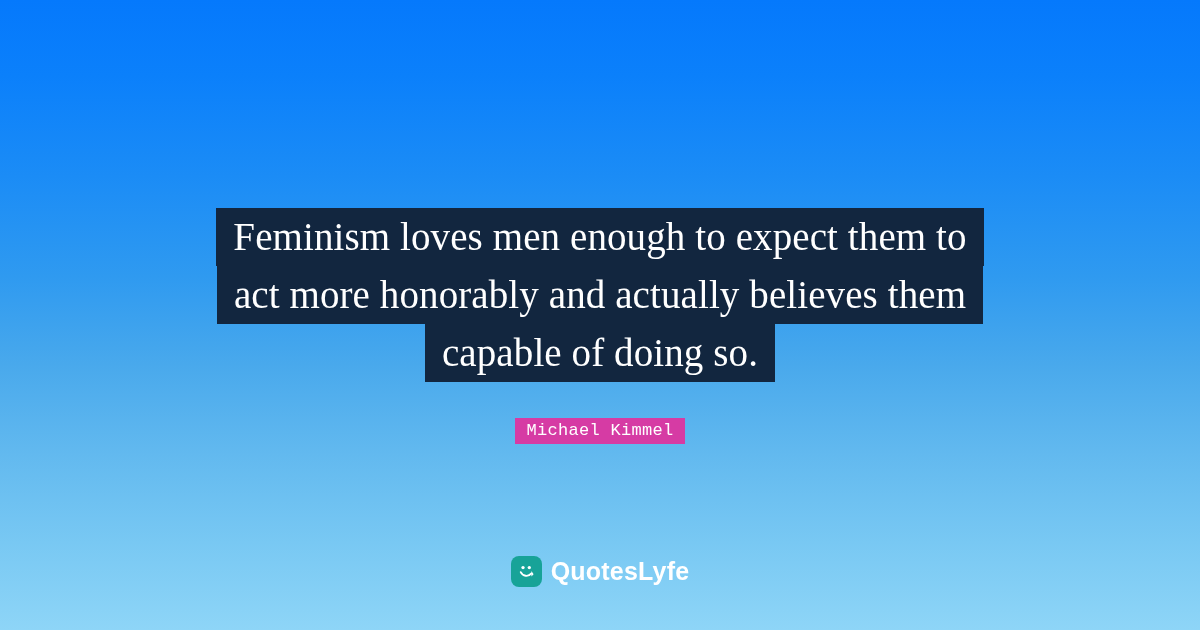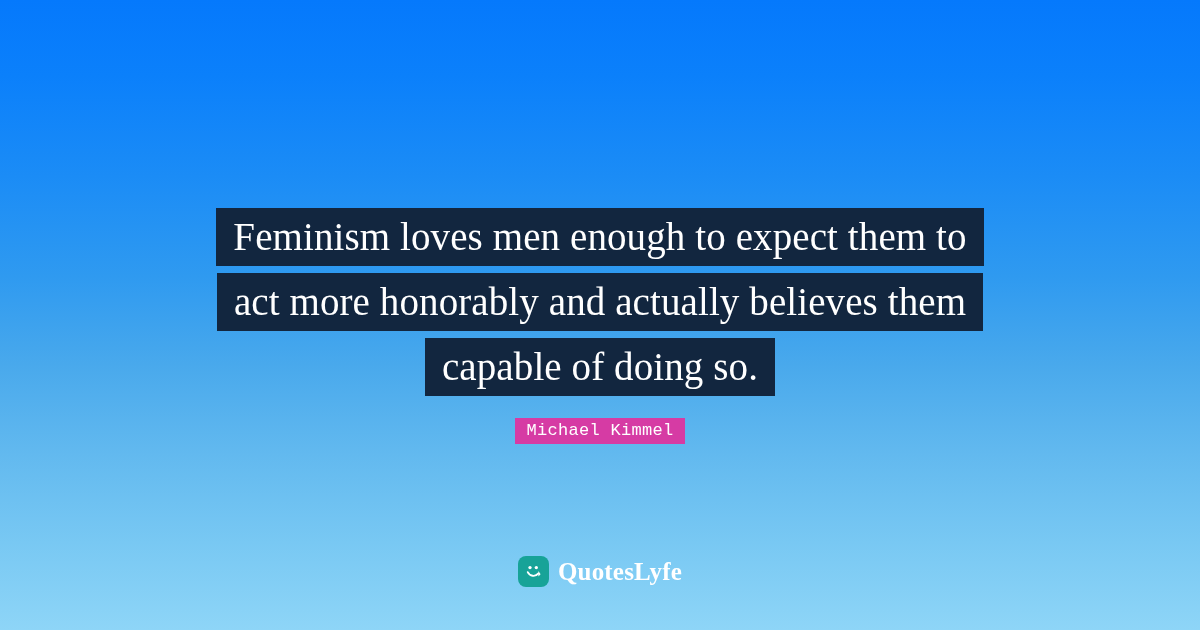--- a/index.html
+++ b/index.html
@@ -31,21 +31,20 @@
 
   
   #quote-block {
     position: absolute;
     left: 0;
     top: 208px;
     width: 1200px;
     display: flex;
     flex-direction: column;
     align-items: center;
-    gap: 7px;
   }
 
   .quote-line {
     display: block;
     background: #12263f;
     color: #ffffff;
     font-family: "Liberation Serif", "DejaVu Serif", serif;
     font-size: 39px;
     line-height: 58px;
     height: 58px;
@@ -95,21 +94,21 @@
     border-radius: 8px;
     background: #17a398;
     display: flex;
     align-items: center;
     justify-content: center;
     flex: none;
   }
   #brand-icon svg { display: block; }
   #brand-name {
     color: #ffffff;
-    font-family: Liberation Serif, serif;
+    font-family: Liberation Sans, sans-serif;
     font-weight: bold;
     font-size: 25px;
     line-height: 31px;
     letter-spacing: 0.2px;
     white-space: nowrap;
   }
 </style>
 </head>
 <body>
 

